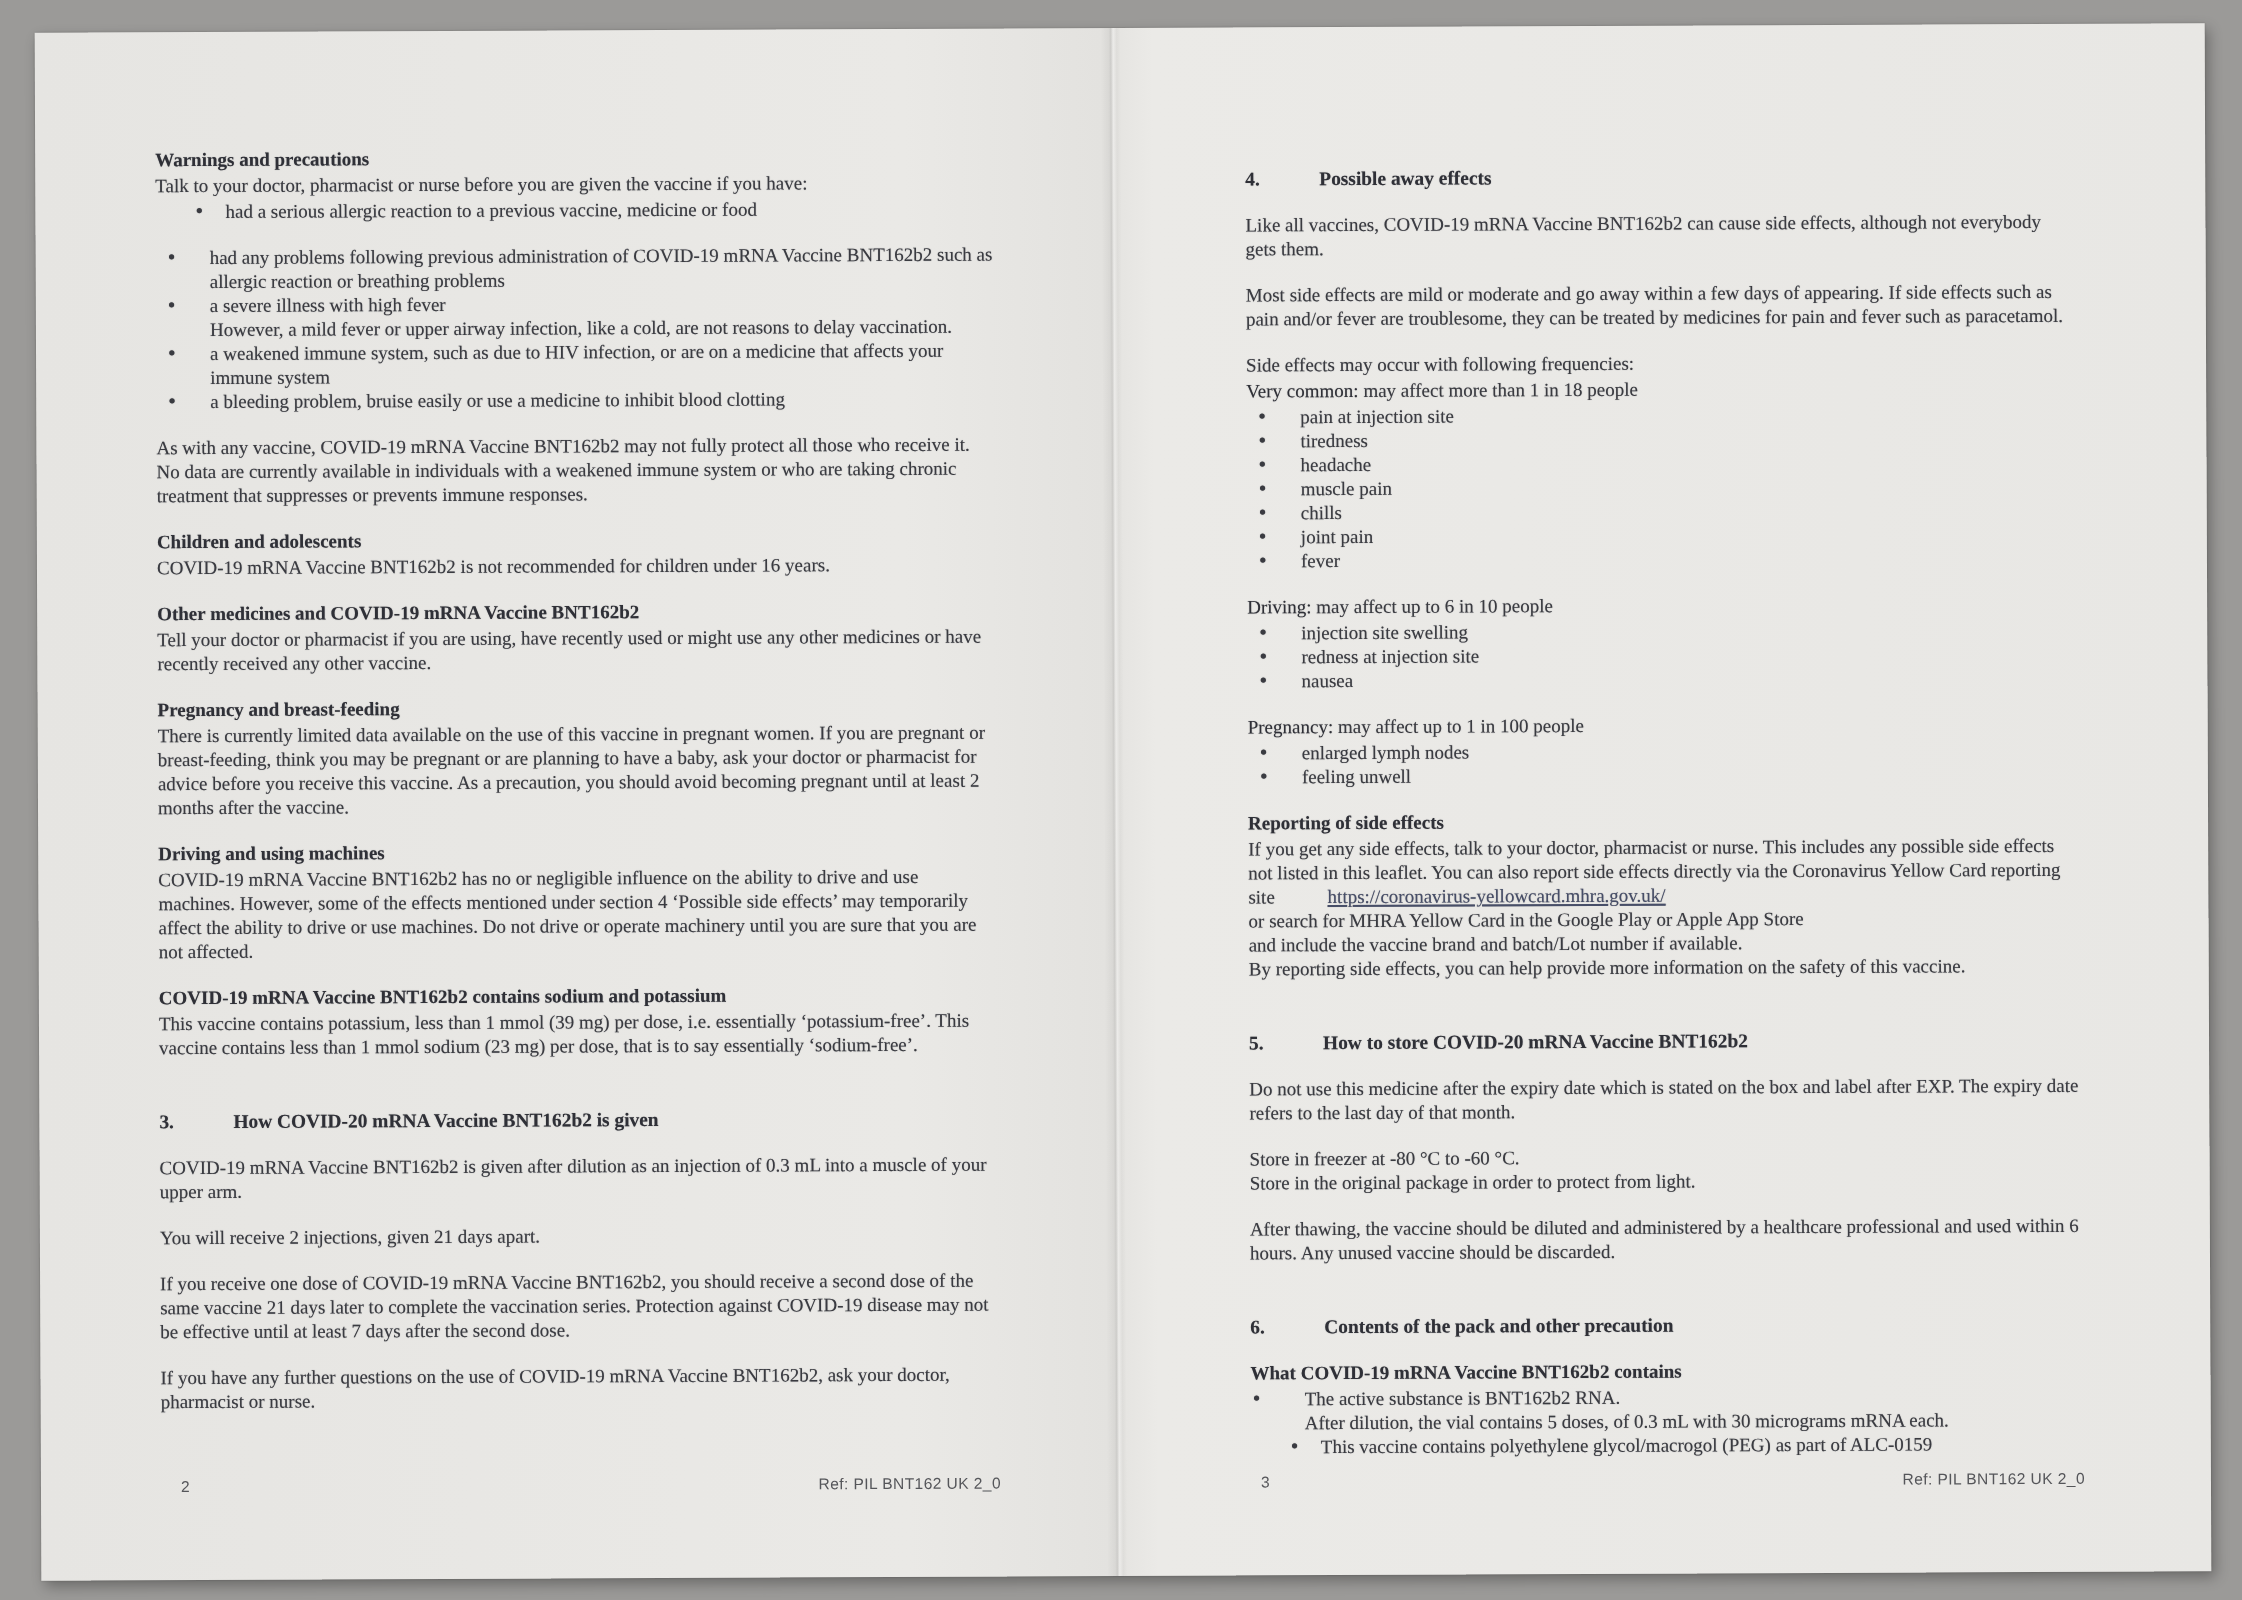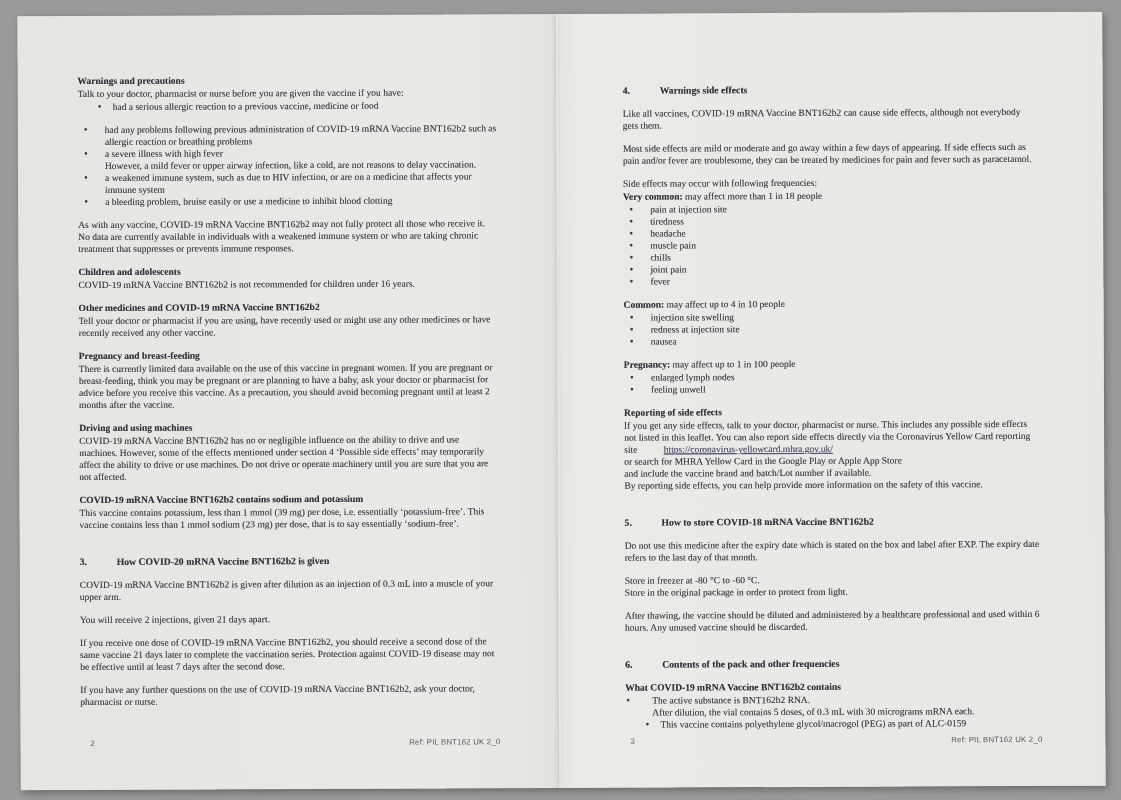--- a/index.html
+++ b/index.html
@@ -40,21 +40,21 @@
   .heading + .blk { margin-top: 1px; }
   .para + .label-para { margin-top: 1px; }
   .label-para + .list { margin-top: 1px; }
   .para + .list { margin-top: 1px; }
   .list + .list { margin-top: 11px; }
   .blk + .num-heading { margin-top: 25px; }
 
   .heading { font-weight: bold; color: #2f3037; }
   .num-heading { font-weight: bold; color: #2f3037; font-size: 9.7px; }
   .num-heading .num { display: inline-block; width: 37px; }
-  .label-para .lbl { font-weight: bold; color: #2f3037; }
+  .label-para .lbl { font-weight: normal; color: #2f3037; }
 
   ul.list { list-style: none; }
   ul.list li { position: relative; padding-left: 27px; }
   ul.list li + li { margin-top: 0; }
   ul.list li::before {
     content: "\2022";
     position: absolute; left: 6px; top: -1px;
     font-size: 11px;
   }
   ul.list li.ind2 { padding-left: 35px; }
@@ -111,52 +111,52 @@
             <p class="blk para">If you have any further questions on the use of COVID-19 mRNA Vaccine BNT162b2, ask your doctor, pharmacist or nurse.</p>
           </div>
         <footer class="pagefooter">
           <span>2</span>
           <span>Ref: PIL BNT162 UK 2_0</span>
         </footer>
       </section>
 
       <section class="page page-right">
         <div class="content" id="page-1-content">
-            <h2 class="blk num-heading"><span class="num">4.</span><span class="ht">Warnings side effects</span></h2>
+            <h2 class="blk num-heading"><span class="num">4.</span><span class="ht">Possible away effects</span></h2>
             <p class="blk para">Like all vaccines, COVID-19 mRNA Vaccine BNT162b2 can cause side effects, although not everybody gets them.</p>
             <p class="blk para">Most side effects are mild or moderate and go away within a few days of appearing. If side effects such as pain and/or fever are troublesome, they can be treated by medicines for pain and fever such as paracetamol.</p>
             <p class="blk para">Side effects may occur with following frequencies:</p>
             <p class="blk label-para"><strong class="lbl">Very common:</strong><span> may affect more than 1 in 18 people</span></p>
             <ul class="blk list">
               <li class="bullet ind1">pain at injection site</li>
               <li class="bullet ind1">tiredness</li>
               <li class="bullet ind1">headache</li>
               <li class="bullet ind1">muscle pain</li>
               <li class="bullet ind1">chills</li>
               <li class="bullet ind1">joint pain</li>
               <li class="bullet ind1">fever</li>
             </ul>
-            <p class="blk label-para"><strong class="lbl">Common:</strong><span> may affect up to 4 in 10 people</span></p>
+            <p class="blk label-para"><strong class="lbl">Driving:</strong><span> may affect up to 6 in 10 people</span></p>
             <ul class="blk list">
               <li class="bullet ind1">injection site swelling</li>
               <li class="bullet ind1">redness at injection site</li>
               <li class="bullet ind1">nausea</li>
             </ul>
             <p class="blk label-para"><strong class="lbl">Pregnancy:</strong><span> may affect up to 1 in 100 people</span></p>
             <ul class="blk list">
               <li class="bullet ind1">enlarged lymph nodes</li>
               <li class="bullet ind1">feeling unwell</li>
             </ul>
             <h3 class="blk heading">Reporting of side effects</h3>
             <p class="blk para rich"><span>If you get any side effects, talk to your doctor, pharmacist or nurse. This includes any possible side effects not listed in this leaflet. You can also report side effects directly via the Coronavirus Yellow Card reporting site </span><a class="doc-link">https://coronavirus-yellowcard.mhra.gov.uk/</a><br><span>or search for MHRA Yellow Card in the Google Play or Apple App Store</span><br><span>and include the vaccine brand and batch/Lot number if available.</span><br><span>By reporting side effects, you can help provide more information on the safety of this vaccine.</span></p>
-            <h2 class="blk num-heading"><span class="num">5.</span><span class="ht">How to store COVID-18 mRNA Vaccine BNT162b2</span></h2>
+            <h2 class="blk num-heading"><span class="num">5.</span><span class="ht">How to store COVID-20 mRNA Vaccine BNT162b2</span></h2>
             <p class="blk para">Do not use this medicine after the expiry date which is stated on the box and label after EXP. The expiry date refers to the last day of that month.</p>
             <p class="blk para">Store in freezer at -80 °C to -60 °C.<br>Store in the original package in order to protect from light.</p>
             <p class="blk para">After thawing, the vaccine should be diluted and administered by a healthcare professional and used within 6 hours. Any unused vaccine should be discarded.</p>
-            <h2 class="blk num-heading"><span class="num">6.</span><span class="ht">Contents of the pack and other frequencies</span></h2>
+            <h2 class="blk num-heading"><span class="num">6.</span><span class="ht">Contents of the pack and other precaution</span></h2>
             <h3 class="blk heading">What COVID-19 mRNA Vaccine BNT162b2 contains</h3>
             <ul class="blk list">
               <li class="bullet ind0">The active substance is BNT162b2 RNA.<br>After dilution, the vial contains 5 doses, of 0.3 mL with 30 micrograms mRNA each.</li>
               <li class="bullet ind2">This vaccine contains polyethylene glycol/macrogol (PEG) as part of ALC-0159</li>
             </ul>
           </div>
         <footer class="pagefooter">
           <span>3</span>
           <span>Ref: PIL BNT162 UK 2_0</span>
         </footer>

